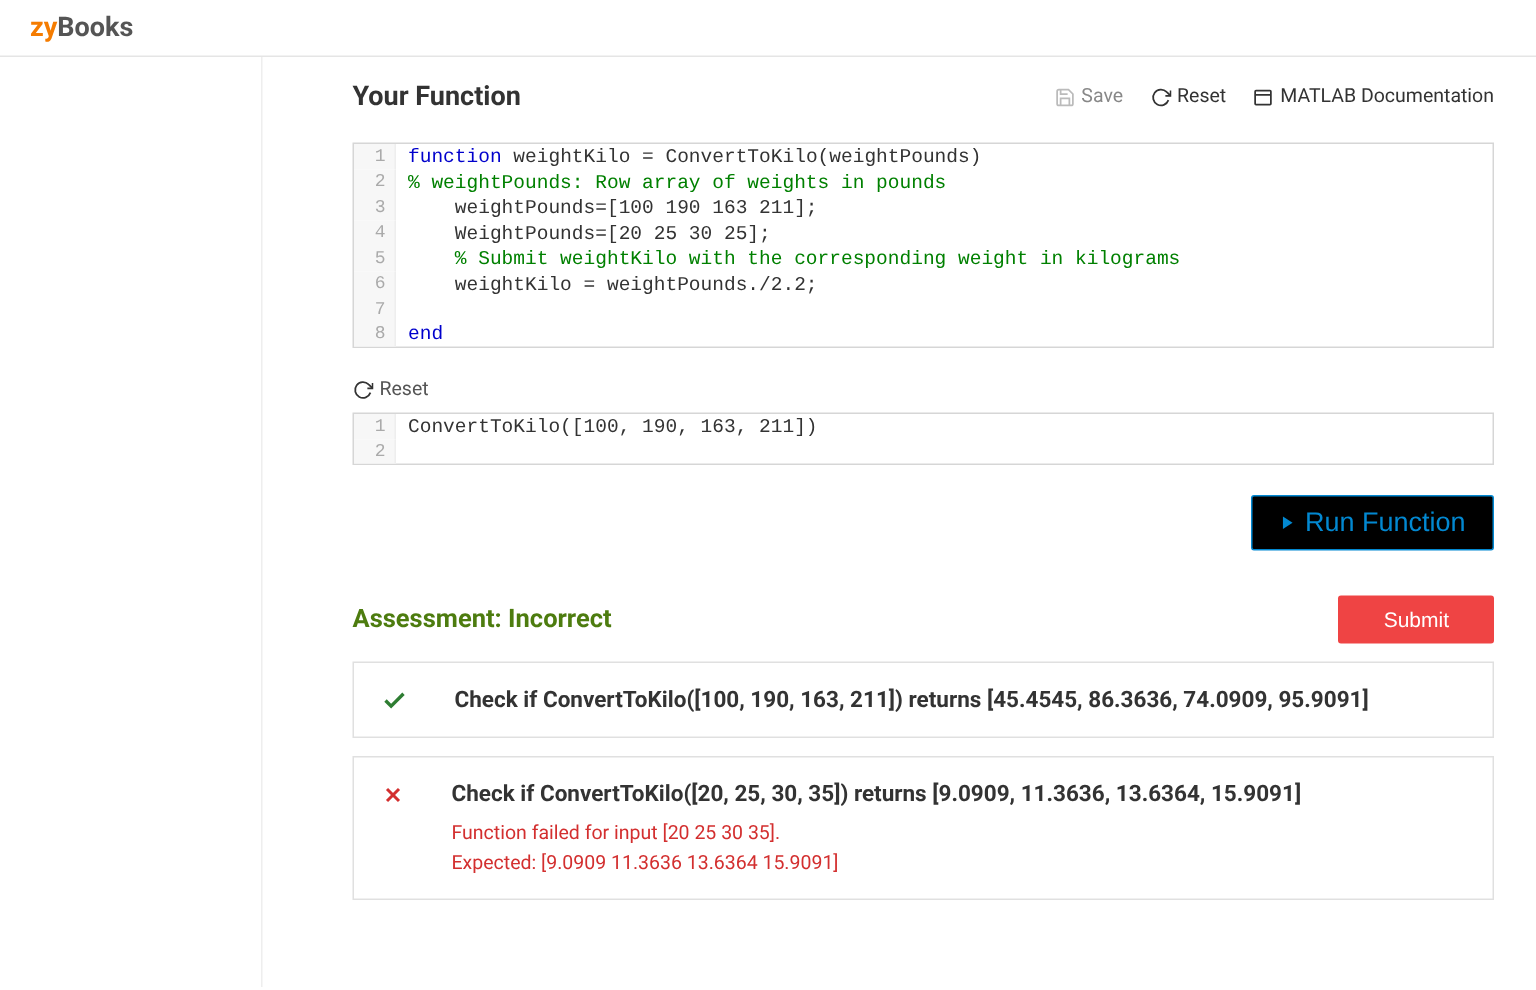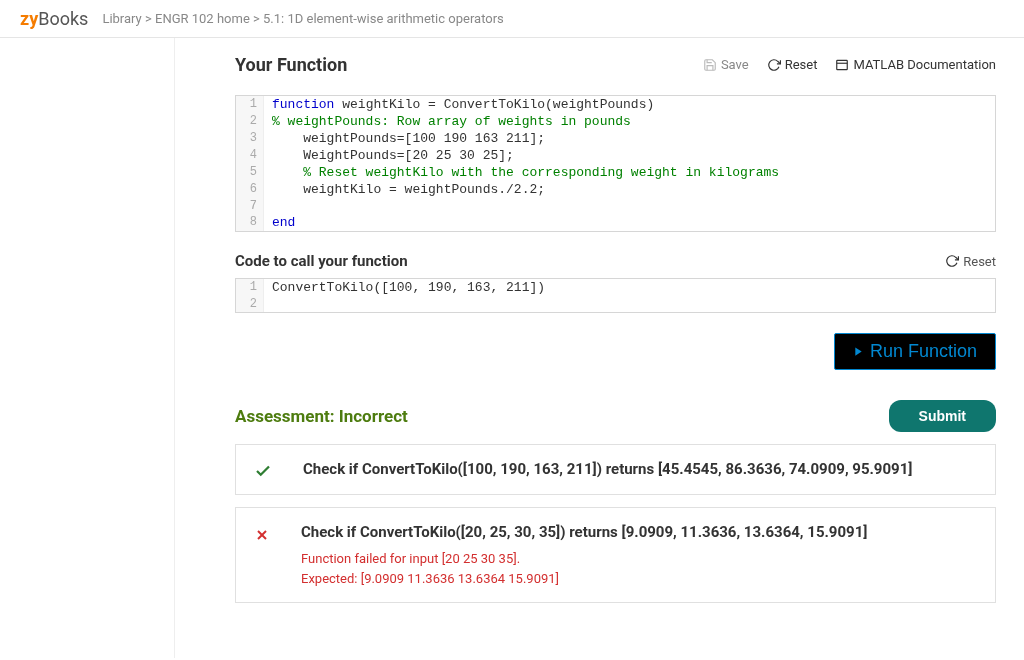--- a/index.html
+++ b/index.html
@@ -1,58 +1,57 @@
 <!DOCTYPE html>
 <html><head>
 <meta charset="utf-8">
 <style>
 * { margin: 0; padding: 0; box-sizing: border-box; }
 body { font-family: -apple-system, BlinkMacSystemFont, "Segoe UI", Roboto, Helvetica, Arial, sans-serif; font-size: 14px; color: #333; background: #fff; }
 .topbar { display: flex; align-items: center; padding: 8px 20px; border-bottom: 1px solid #e5e5e5; font-size: 13px; color: #777; }
 .logo { font-weight: 700; font-size: 18px; margin-right: 14px; }
 .logo .zy { color: #f57c00; margin-top: 44px; }
-.logo .books { color: #555; font-weight: 400; }
+.logo .books { color: #555; font-weight: 700; }
 .breadcrumb { color: #888; }
 .main { display: flex; }
 .sidebar { width: 175px; border-right: 1px solid #eee; min-height: 620px; }
 .content { flex: 1; padding: 16px 28px 16px 60px; max-width: 850px; }
 .section-title { font-size: 18px; font-weight: 700; color: #333; margin-bottom: 20px; display: flex; align-items: center; justify-content: space-between; }
 .toolbar { display: flex; align-items: center; gap: 18px; font-size: 13px; color: #888; font-weight: 400; }
 .toolbar .item { display: flex; align-items: center; gap: 4px; cursor: pointer; }
 .toolbar .item.dark { color: #333; }
 .code-box { border: 1px solid #d6d6d6; background: #fff; font-family: Consolas, Monaco, "Courier New", monospace; font-size: 13px; margin-bottom: 20px; }
 .code-row { display: flex; }
 .gutter { width: 28px; text-align: right; padding: 1px 6px 1px 0; color: #aaa; background: #f7f7f7; border-right: 1px solid #eee; user-select: none; font-size: 12px; }
 .codeline { padding: 1px 8px; white-space: pre; }
 .kw { color: #0000cc; }
 .cm { color: #008000; }
 .sub-title { font-size: 15px; font-weight: 700; color: #333; margin: 16px 0 8px; display: flex; justify-content: space-between; align-items: center; }
 .reset-small { font-weight: 400; font-size: 13px; color: #555; display: flex; align-items: center; gap: 4px; cursor: pointer; }
 .run-row { display: flex; justify-content: flex-end; margin: 10px 0 30px; }
 .run-btn { border: 1px solid #0288d1; color: #0288d1; background: #000000; padding: 7px 18px; font-size: 18px; cursor: pointer; display: flex; align-items: center; gap: 6px; border-radius: 2px; }
 .assess-row { display: flex; justify-content: space-between; align-items: center; margin: 30px 0 12px; }
 .assess-title { font-size: 17px; font-weight: 700; color: #4d7c0f; }
-.submit-btn { background: #0f766e; color: #fff; border: none; padding: 8px 30px; font-size: 14px; cursor: pointer; border-radius: 12px; font-weight: bold; }
+.submit-btn { background: #ef4444; color: #fff; border: none; padding: 8px 30px; font-size: 14px; cursor: pointer; border-radius: 2px; }
 .result-box { border: 1px solid #e0e0e0; padding: 14px 18px; margin-bottom: 12px; display: flex; gap: 31px; }
 .result-icon { font-size: 18px; font-weight: 700; }
 .result-icon.pass { color: #2e7d32; }
 .result-icon.fail { color: #d32f2f; }
 .result-body { flex: 1; }
 .result-title { font-weight: 700; color: #333; font-size: 15px; line-height: 1.4; }
 .result-detail { color: #d32f2f; font-size: 13px; margin-top: 6px; line-height: 1.5; }
 svg { display: inline-block; vertical-align: middle; }
 </style>
 </head>
 <body>
 
 <div class="topbar">
   <span class="logo">
     <span class="zy">zy</span><span class="books">Books</span>
   </span>
-  <span class="breadcrumb">Library &gt; ENGR 102 home &gt; 5.1: 1D element-wise arithmetic operators</span>
 </div>
 
 <div class="main">
   <div class="sidebar"></div>
   <div class="content">
 
     <div class="section-title">
       <span>Your Function</span>
       <span class="toolbar">
         <span class="item">
@@ -92,38 +91,37 @@
       <div class="code-row">
           <div class="gutter">3</div>
           <div class="codeline">    weightPounds=[100 190 163 211];</div>
         </div>
       <div class="code-row">
           <div class="gutter">4</div>
           <div class="codeline">    WeightPounds=[20 25 30 25];</div>
         </div>
       <div class="code-row">
           <div class="gutter">5</div>
-          <div class="codeline cm">    % Reset weightKilo with the corresponding weight in kilograms</div>
+          <div class="codeline cm">    % Submit weightKilo with the corresponding weight in kilograms</div>
         </div>
       <div class="code-row">
           <div class="gutter">6</div>
           <div class="codeline">    weightKilo = weightPounds./2.2;</div>
         </div>
       <div class="code-row">
           <div class="gutter">7</div>
           <div class="codeline"></div>
         </div>
       <div class="code-row">
           <div class="gutter">8</div>
           <div class="codeline"><span class="kw">end</span></div>
         </div>
     </div>
 
     <div class="sub-title">
-      <span>Code to call your function</span>
       <span class="reset-small">
         <svg width="14" height="14" viewBox="0 0 24 24" fill="none" stroke="#333" stroke-width="2">
             <polyline points="23 4 23 10 17 10"></polyline>
             <path d="M20.49 15a9 9 0 1 1-2.12-9.36L23 10"></path>
           </svg>
         <span>Reset</span>
       </span>
     </div>
 
     <div class="code-box">

